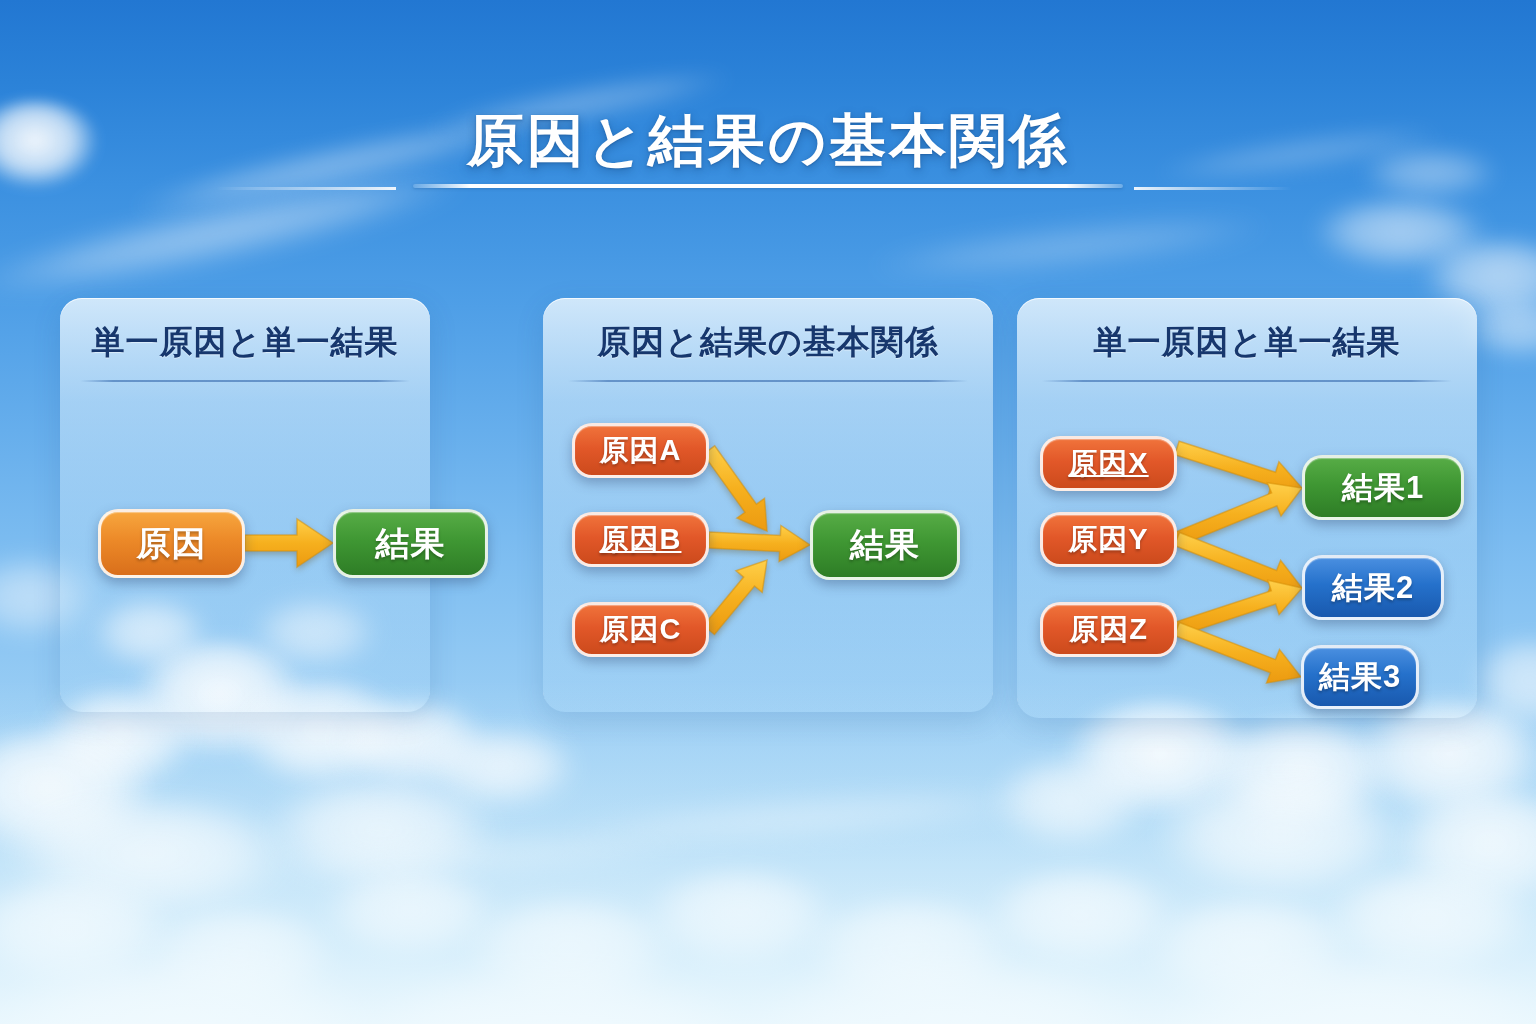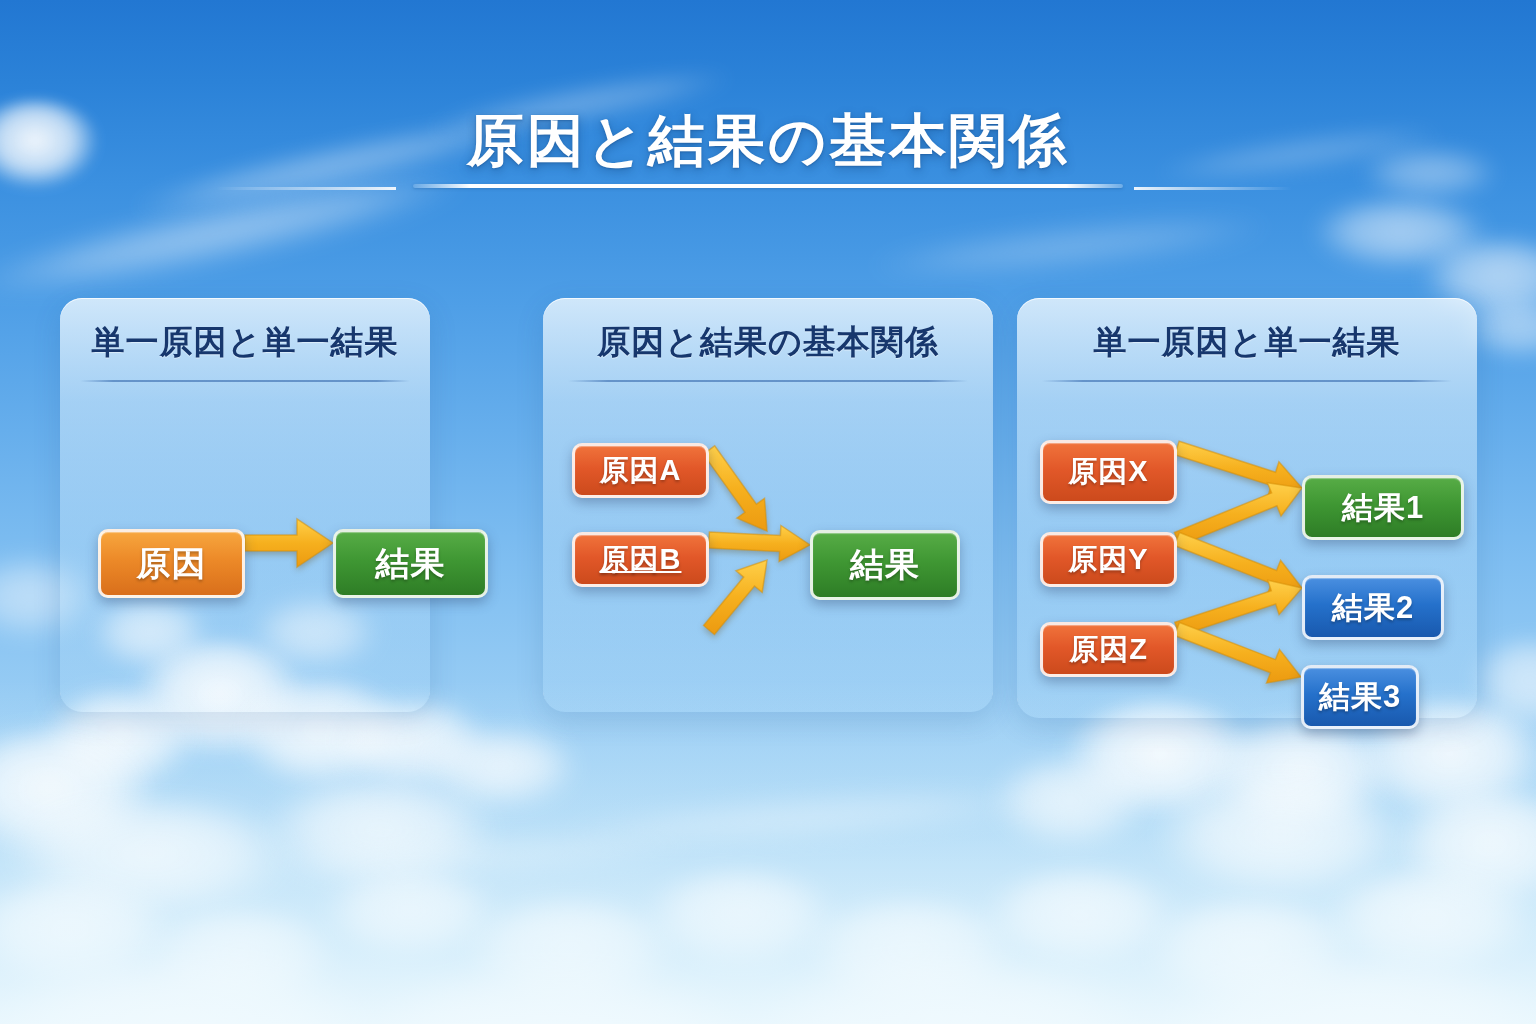--- a/index.html
+++ b/index.html
@@ -56,26 +56,25 @@
     text-shadow:0 1px 1px rgba(255,255,255,0.5);
   }
   .header-rule {
     height:2px; margin:15px auto 0; width:89%;
     background:linear-gradient(90deg, rgba(62,112,178,0) 0%,
       rgba(62,112,178,0.65) 10%, rgba(62,112,178,0.65) 90%, rgba(62,112,178,0) 100%);
   }
   
   .node {
     position:absolute; display:flex; align-items:center; justify-content:center;
-    color:#fff; font-weight:800; border-radius:10px; z-index:4;
+    color:#fff; font-weight:800; border-radius:20px; z-index:4;
     border:3px solid rgba(255,255,255,0.88);
     box-shadow:0 5px 12px rgba(40,60,100,0.35), inset 0 1px 1px rgba(255,255,255,0.4);
     text-shadow:0 2px 3px rgba(0,0,0,0.28);
     letter-spacing:1px;
-    margin-top:20px;
   }
   .orange1 { background:linear-gradient(180deg,#F7A63E 0%,#EC8928 45%,#D96F1B 100%); }
   .orange2 { background:linear-gradient(180deg,#F0733B 0%,#E25829 45%,#CC4A1C 100%); }
   .green   { background:linear-gradient(180deg,#57AC46 0%,#3F9733 45%,#2E7D26 100%); }
   .blue    { background:linear-gradient(180deg,#4A8FE0 0%,#2571CB 45%,#1959AE 100%); }
   .fs34 { font-size:34px; } .fs31 { font-size:31px; } .fs29 { font-size:29px; }
   
   .arrow-layer {
     position:absolute; left:0; top:0; width:100%; height:100%;
     overflow:visible; z-index:3;
@@ -160,32 +159,33 @@
 <section class="panel" style="left:543px;width:450px;">
   <h2 class="panel-header">原因と結果の基本関係</h2>
   <div class="header-rule"></div>
   <svg class="arrow-layer">
     <polygon fill="url(#goldGrad)" stroke="#D78F07" stroke-width="1.5" stroke-opacity="0.55" points="160.3,156.1 202.0,214.3 193.9,220.1 224.0,233.0 221.5,200.3 213.4,206.2 171.7,147.9"></polygon>
     <polygon fill="url(#goldGrad)" stroke="#D78F07" stroke-width="1.5" stroke-opacity="0.55" points="171.4,336.5 211.5,288.0 219.2,294.4 224.0,262.0 193.0,272.7 200.7,279.1 160.6,327.5"></polygon>
     <polygon fill="url(#goldGrad)" stroke="#D78F07" stroke-width="1.5" stroke-opacity="0.55" points="165.6,250.0 236.6,253.5 236.1,263.5 267.0,247.0 237.9,227.5 237.4,237.5 166.4,234.0"></polygon>
   </svg>
   <div class="node orange2 fs29" style="left:29px;top:125px;width:137px;height:55px;">原因A</div>
   <div class="node orange2 fs29" style="left:29px;top:214px;width:137px;height:55px;text-decoration:underline;">原因B</div>
+  <div class="node orange2 fs29" style="left:29px;top:304px;width:137px;height:55px;">原因C</div>
   <div class="node green fs34" style="left:267px;top:212px;width:150px;height:70px;">結果</div>
 </section>
 
 <section class="panel" style="left:1017px;width:460px;height:420px;">
   <h2 class="panel-header">単一原因と単一結果</h2>
   <div class="header-rule"></div>
   <svg class="arrow-layer">
     <polygon fill="url(#goldGrad)" stroke="#D78F07" stroke-width="1.5" stroke-opacity="0.55" points="157.9,156.7 254.3,187.5 250.9,198.0 285.0,190.0 261.9,163.7 258.6,174.2 162.1,143.3"></polygon>
     <polygon fill="url(#goldGrad)" stroke="#D78F07" stroke-width="1.5" stroke-opacity="0.55" points="162.6,247.5 259.9,207.8 264.0,218.0 285.0,190.0 250.4,184.7 254.6,194.9 157.4,234.5"></polygon>
     <polygon fill="url(#goldGrad)" stroke="#D78F07" stroke-width="1.5" stroke-opacity="0.55" points="157.4,247.5 254.5,285.6 250.5,295.8 285.0,290.0 263.6,262.3 259.6,272.5 162.6,234.5"></polygon>
     <polygon fill="url(#goldGrad)" stroke="#D78F07" stroke-width="1.5" stroke-opacity="0.55" points="162.2,337.7 258.7,306.0 262.1,316.5 285.0,290.0 250.9,282.2 254.3,292.7 157.8,324.3"></polygon>
     <polygon fill="url(#goldGrad)" stroke="#D78F07" stroke-width="1.5" stroke-opacity="0.55" points="157.5,337.5 253.5,374.7 249.5,385.0 284.0,379.0 262.5,351.4 258.5,361.6 162.5,324.5"></polygon>
   </svg>
-  <div class="node orange2 fs29" style="left:23px;top:122px;width:137px;height:64px;">原因X</div>
+  <div class="node orange2 fs29" style="left:23px;top:138px;width:137px;height:55px;text-decoration:underline;">原因X</div>
   <div class="node orange2 fs29" style="left:23px;top:214px;width:137px;height:55px;">原因Y</div>
   <div class="node orange2 fs29" style="left:23px;top:304px;width:137px;height:55px;">原因Z</div>
   <div class="node green fs31" style="left:285px;top:157px;width:162px;height:65px;">結果1</div>
   <div class="node blue fs31" style="left:285px;top:257px;width:142px;height:65px;">結果2</div>
   <div class="node blue fs31" style="left:284px;top:347px;width:118px;height:64px;">結果3</div>
 </section>
 
 </body></html>

